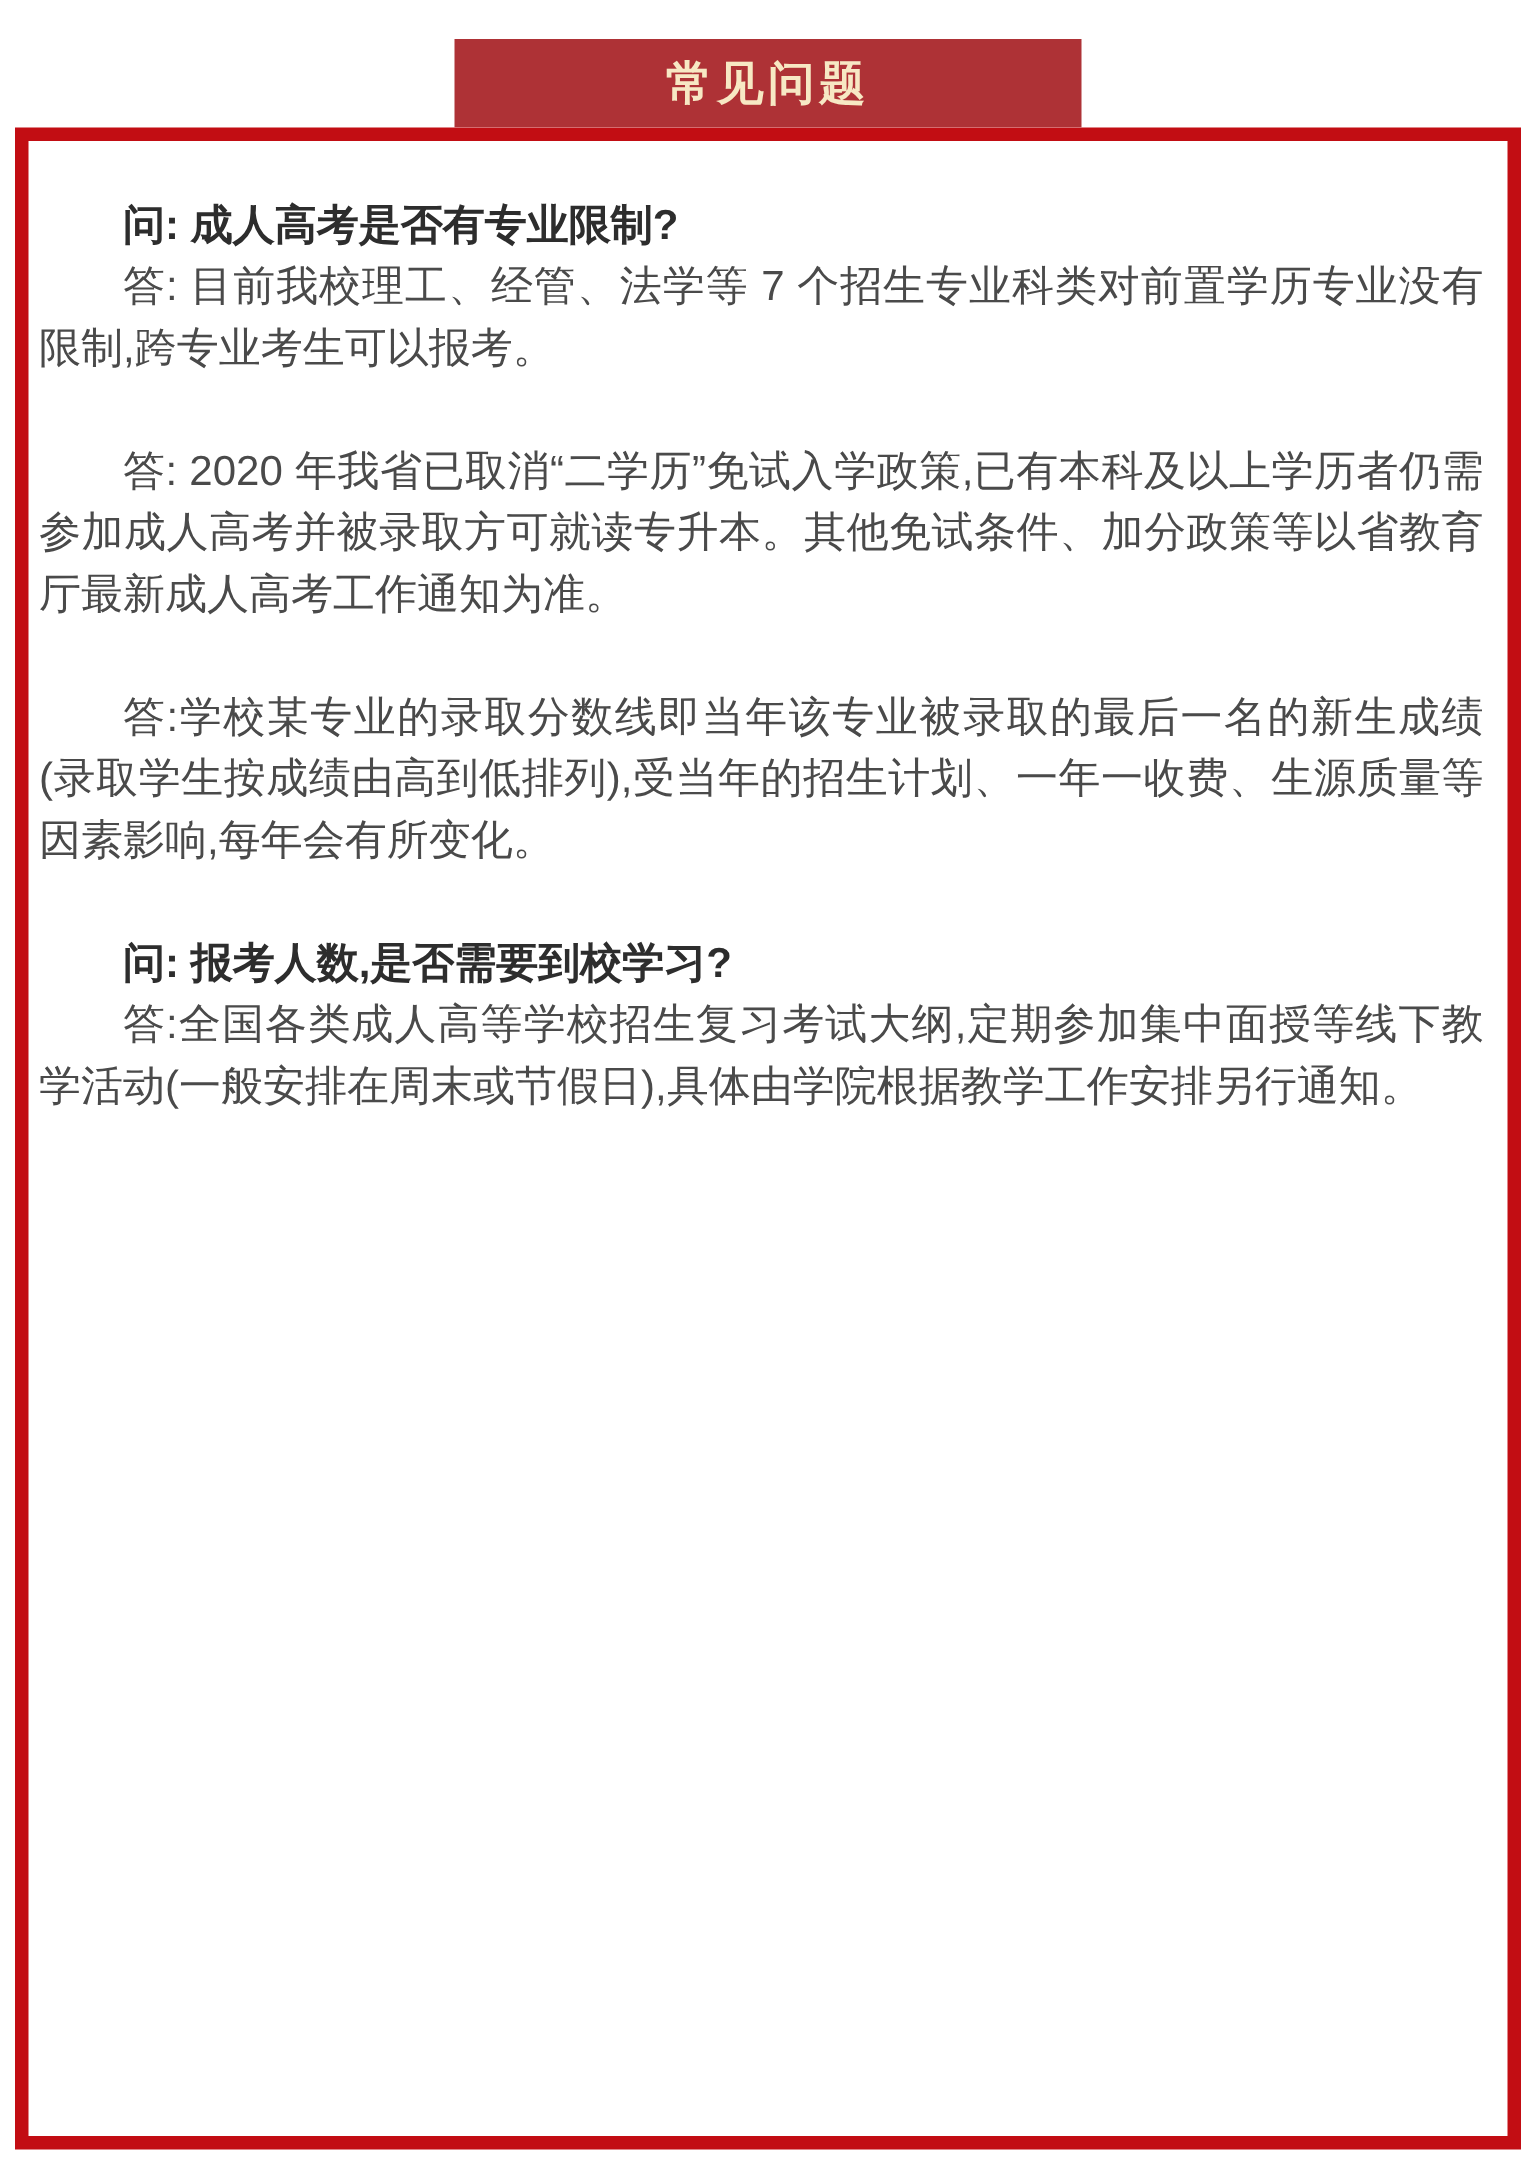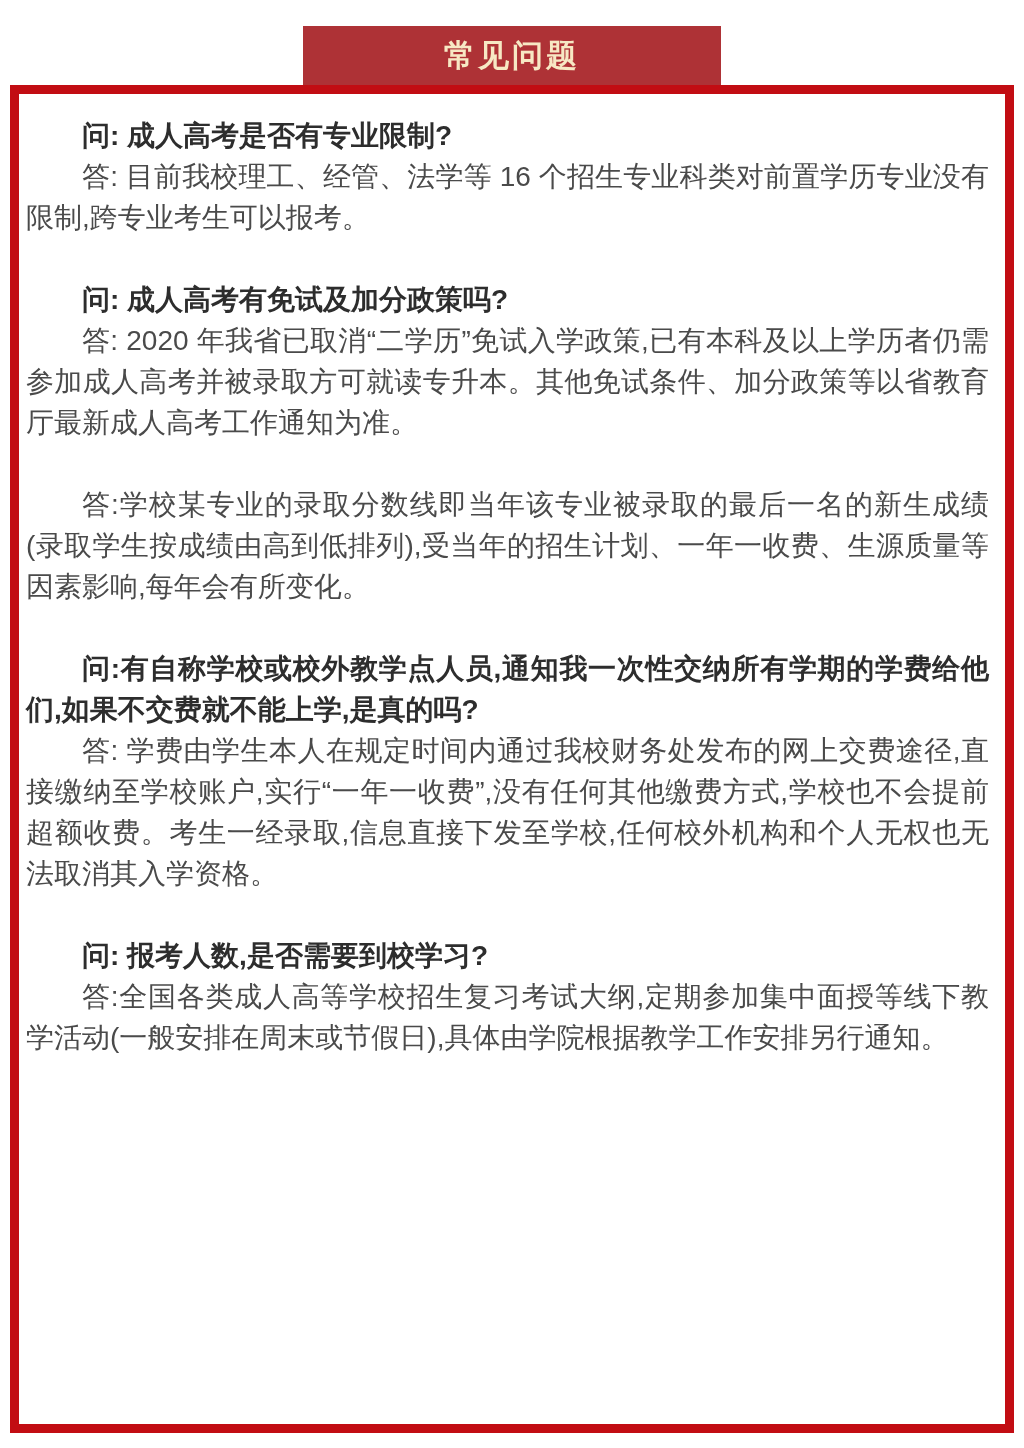--- a/index.html
+++ b/index.html
@@ -36,21 +36,21 @@
     color: var(--tab-text, #f7e8c4);
     font-size: 31px;
     font-weight: bold;
     letter-spacing: 3px;
   }
   .faq-panel {
     margin: 0 10px;
     height: 1348px;
     border: 9px solid var(--panel-border, #c20d13);
     background: #ffffff;
-    padding: 21px 16px 40px 7px;
+    padding: 35px 16px 40px 7px;
     overflow: hidden;
   }
   .faq-item { margin-bottom: 41px; }
   .faq-item:last-child { margin-bottom: 0; }
   .faq-item p {
     margin: 0;
     font-size: 28px;
     line-height: 41px;
     text-indent: 2em;
     text-align: justify;
@@ -69,36 +69,31 @@
 <div class="page">
 
   <div class="header-tab">
     <span class="title">常见问题</span>
   </div>
 
   <div class="faq-panel">
 
     <div class="faq-item">
       <p class="question">问: 成人高考是否有专业限制?</p>
-      <p class="answer">答: 目前我校理工、经管、法学等 16 个招生专业科类对前置学历专业没有限制,跨专业考生可以报考。</p>
+      <p class="answer">答: 目前我校理工、经管、法学等 7 个招生专业科类对前置学历专业没有限制,跨专业考生可以报考。</p>
     </div>
 
     <div class="faq-item">
-      <p class="question">问: 成人高考有免试及加分政策吗?</p>
       <p class="answer">答: 2020 年我省已取消“二学历”免试入学政策,已有本科及以上学历者仍需参加成人高考并被录取方可就读专升本。其他免试条件、加分政策等以省教育厅最新成人高考工作通知为准。</p>
     </div>
 
     <div class="faq-item">
       <p class="answer">答:学校某专业的录取分数线即当年该专业被录取的最后一名的新生成绩(录取学生按成绩由高到低排列),受当年的招生计划、一年一收费、生源质量等因素影响,每年会有所变化。</p>
     </div>
 
-    <div class="faq-item">
-      <p class="question">问:有自称学校或校外教学点人员,通知我一次性交纳所有学期的学费给他们,如果不交费就不能上学,是真的吗?</p>
-      <p class="answer">答: 学费由学生本人在规定时间内通过我校财务处发布的网上交费途径,直接缴纳至学校账户,实行“一年一收费”,没有任何其他缴费方式,学校也不会提前超额收费。考生一经录取,信息直接下发至学校,任何校外机构和个人无权也无法取消其入学资格。</p>
-    </div>
 
 
     <div class="faq-item">
       <p class="question">问: 报考人数,是否需要到校学习?</p>
       <p class="answer">答:全国各类成人高等学校招生复习考试大纲,定期参加集中面授等线下教学活动(一般安排在周末或节假日),具体由学院根据教学工作安排另行通知。</p>
     </div>
 
   </div>
 </div>
 

